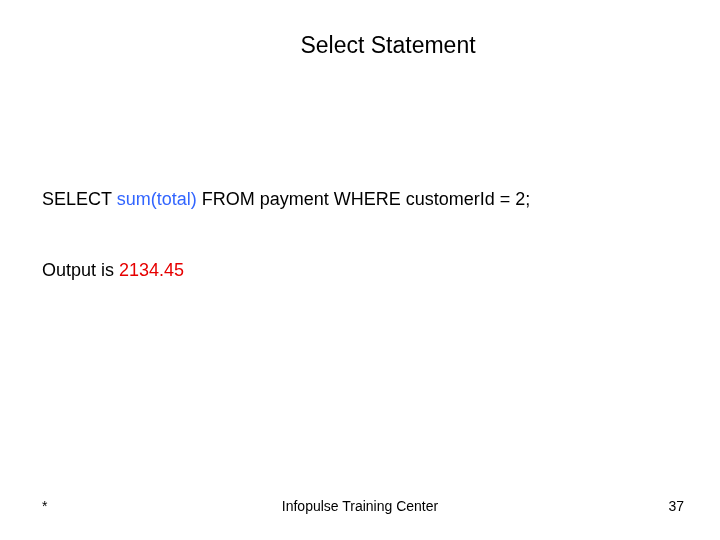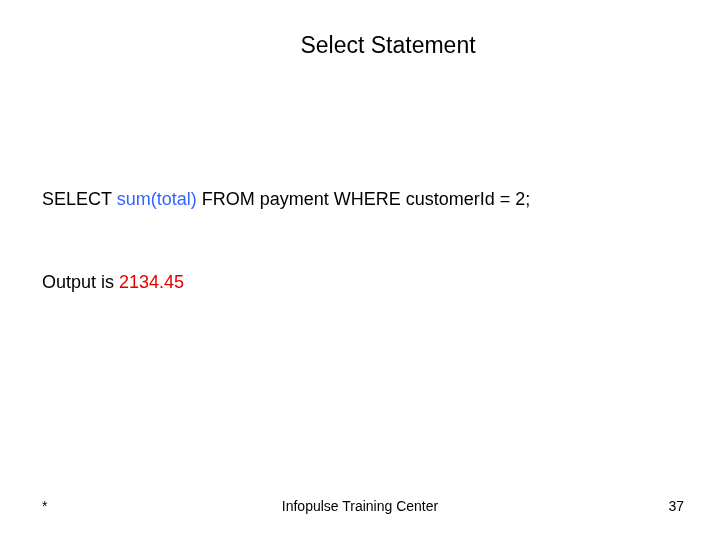--- a/index.html
+++ b/index.html
@@ -1,21 +1,21 @@
 <!DOCTYPE html>
 <html><head>
   <meta charset="utf-8">
   <style>
     * { margin: 0; padding: 0; box-sizing: border-box; }
     html, body { width: 720px; height: 540px; background: #fff; font-family: Arial, Helvetica, sans-serif; color: #000; }
     .slide { position: relative; width: 720px; height: 540px; }
     .title { position: absolute; top: 32px; left: 0; width: 100%; text-align: center; font-size: 23px; font-weight: 400; margin-left: 28px; }
     .body { position: absolute; top: 188px; left: 42px; right: 24px; font-size: 18px; line-height: 1.25; }
     .sql-line { white-space: nowrap; }
-    .output-line { margin-top: 60px; }
+    .output-line { margin-top: 48px; }
     .blue { color: #3265ff; }
     .red { color: #e60000; }
     .footer { position: absolute; bottom: 22px; left: 0; width: 100%; height: 20px; font-size: 14px; }
     .footer-left { position: absolute; left: 42px; }
     .footer-center { position: absolute; left: 0; width: 100%; text-align: center; }
     .footer-right { position: absolute; right: 36px; }
   </style>
 </head>
 <body>
 

